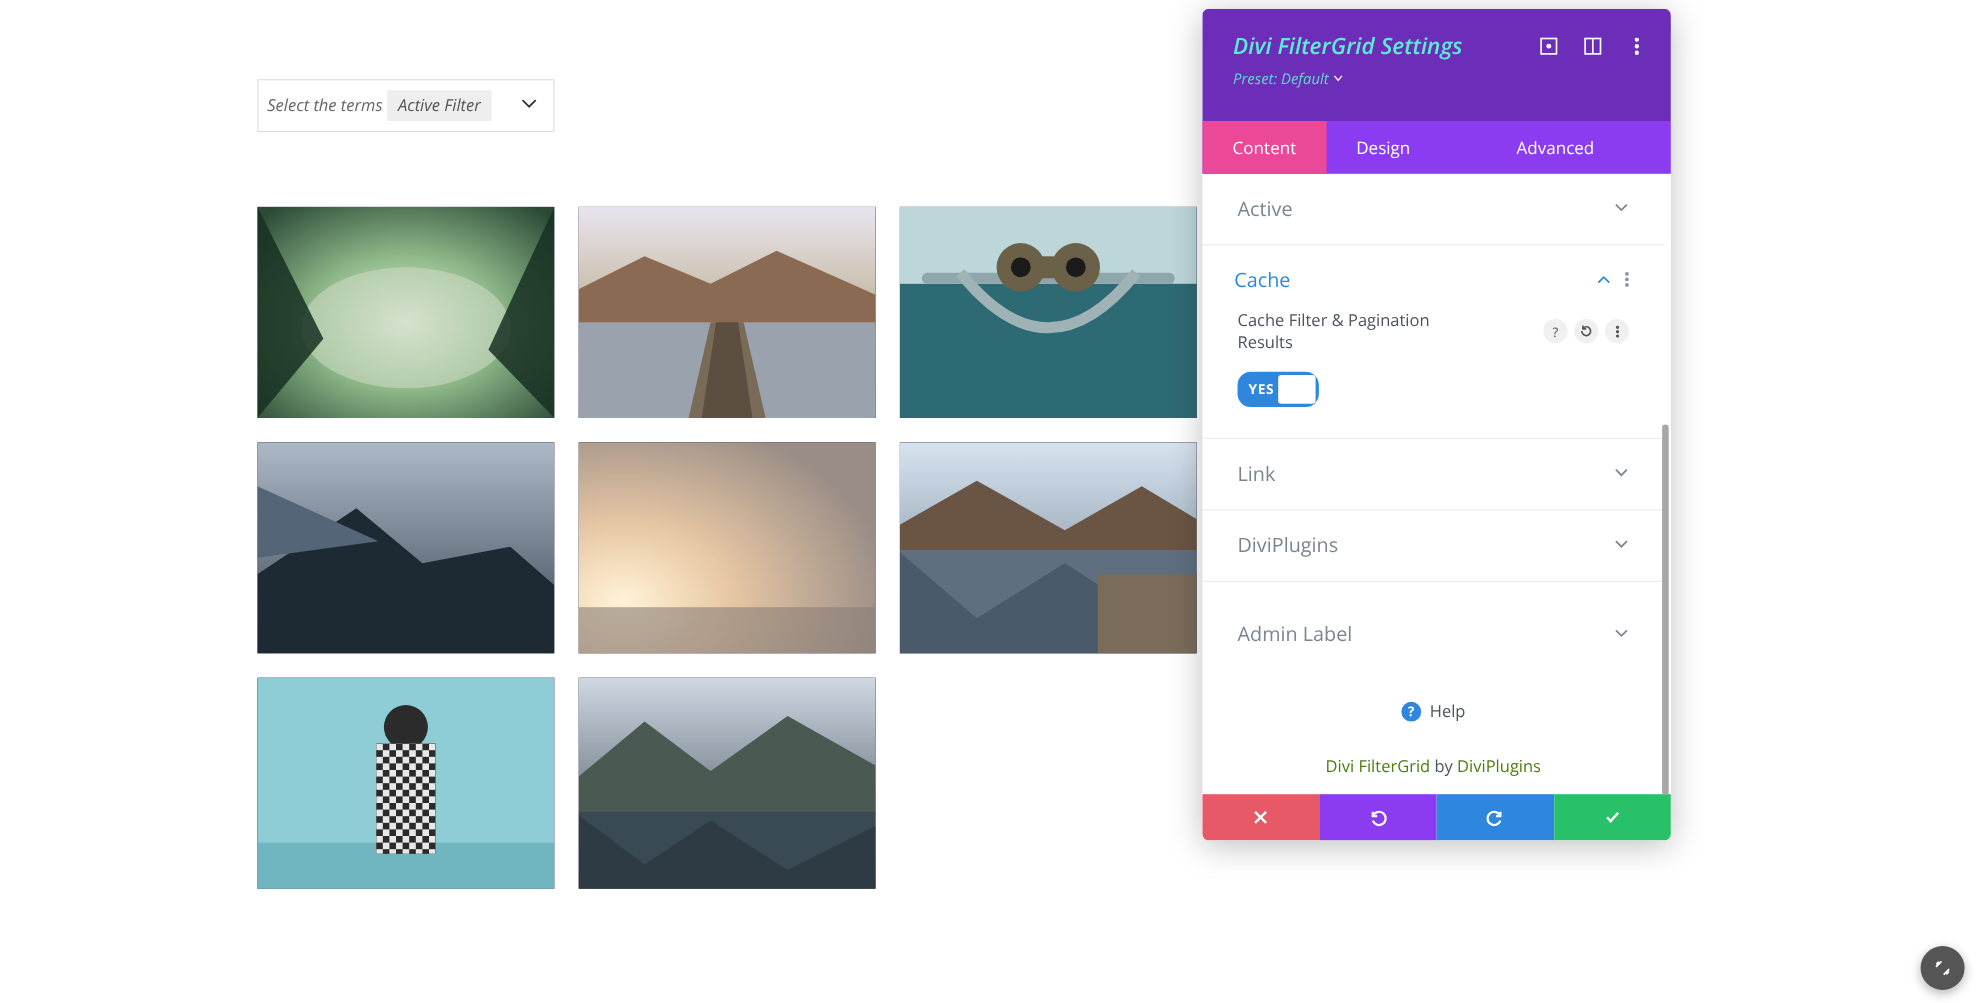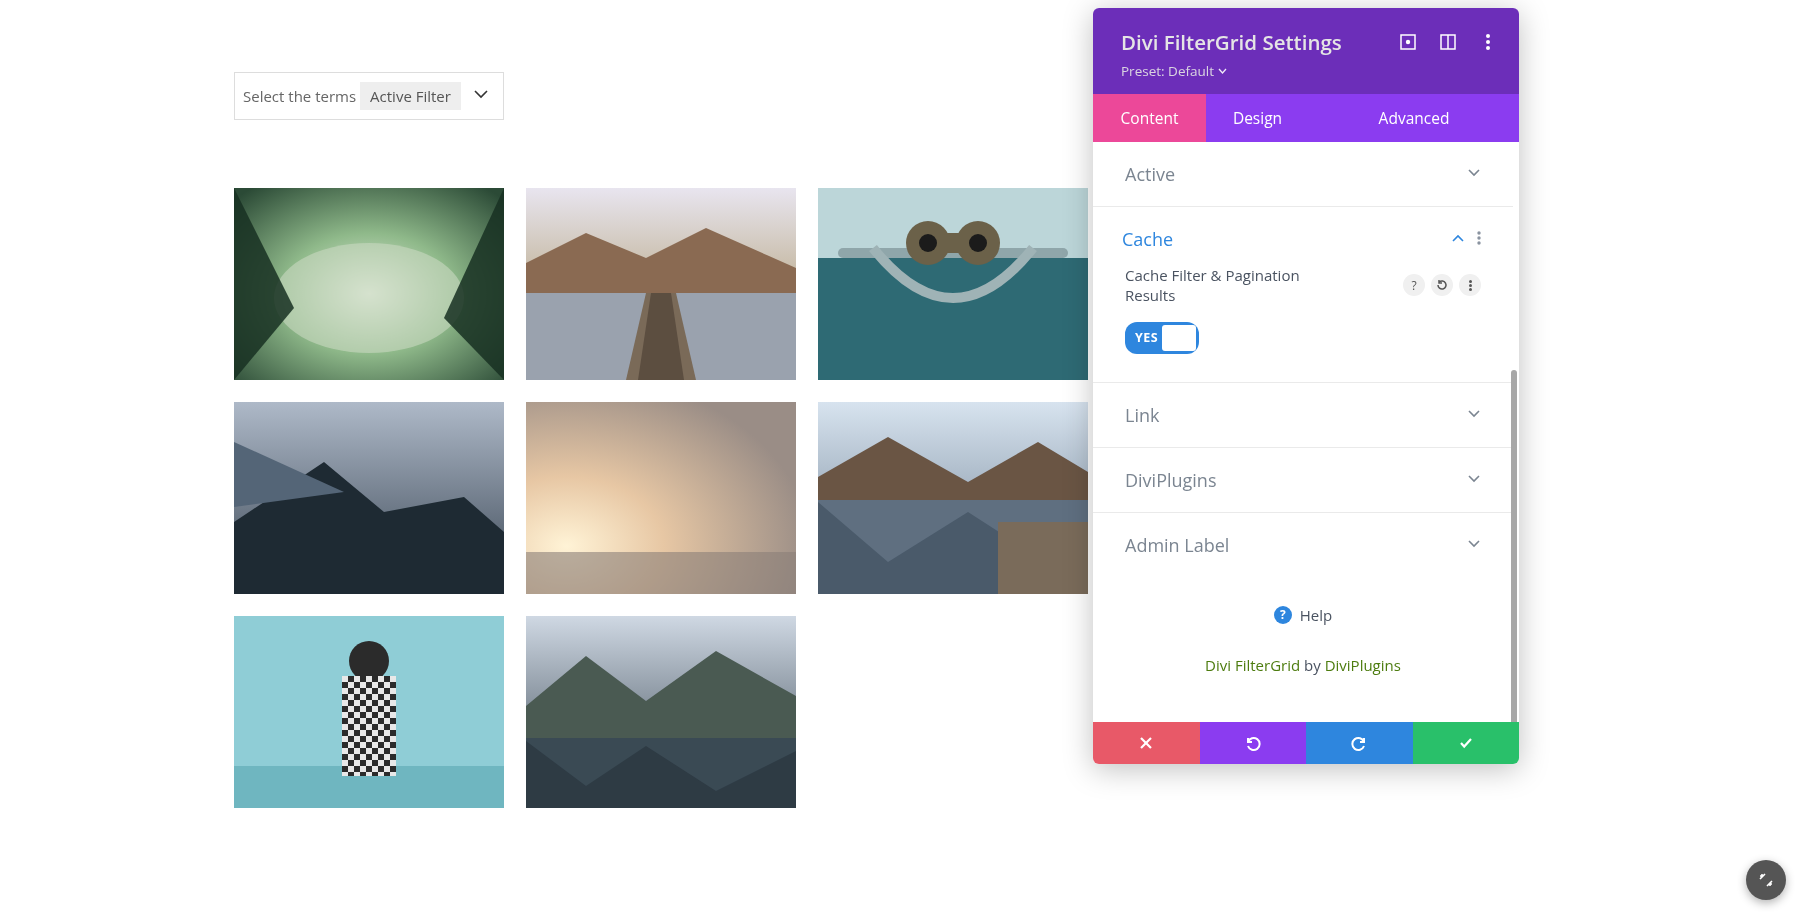--- a/index.html
+++ b/index.html
@@ -12,20 +12,21 @@
     position: relative;
   }
 
   
   .canvas {
     position: absolute;
     left: 0; top: 0;
     width: 1093px;
     height: 836px;
     padding: 72px 0 0 234px;
+    font-style: italic;
   }
 
   .terms-select {
     width: 270px;
     height: 48px;
     border: 1px solid #ddd;
     background: #fff;
     display: flex;
     align-items: center;
     padding: 0 14px 0 8px;
@@ -66,22 +67,23 @@
     height: 756px;
     background: #fff;
     box-shadow: 0 5px 30px rgba(0,0,0,.25);
     border-radius: 6px;
     overflow: hidden;
     display:flex;
     flex-direction:column;
   }
   .panel-header {
     background: #6c2eb9;
-    color: #e5e5e5;
-    padding: 20px 22px 14px 28px;
+    color: #5eead4;
+    padding: 20px 22px 30px 28px;
+    font-style: italic;
   }
   .header-row { display:flex; align-items:center; justify-content:space-between; }
   .panel-title { font-size: 20.5px; font-weight: 600; }
   .header-icons { display:flex; gap:22px; align-items:center; }
   .hicon { width:18px; height:18px; display:flex; align-items:center; justify-content:center; cursor:pointer; }
   .preset { font-size: 13.5px; margin-top:6px; opacity:.9; display:flex; align-items:center; gap:4px; cursor:pointer; }
 
   .tabs {
     display:flex;
     background:#8b3cf0;
@@ -433,21 +435,21 @@
 
     <div class="section">
       <span class="section-title">DiviPlugins</span>
       <span class="chev">
         <svg width="14" height="14" viewBox="0 0 14 14">
             <path d="M2 4l5 5 5-5" stroke="#7b8591" stroke-width="1.6" fill="none"></path>
           </svg>
       </span>
     </div>
 
-    <div class="section" style="border-bottom:none;">
+    <div class="section" style="border-bottom:none;margin-top:16px;">
       <span class="section-title">Admin Label</span>
       <span class="chev">
         <svg width="14" height="14" viewBox="0 0 14 14">
             <path d="M2 4l5 5 5-5" stroke="#7b8591" stroke-width="1.6" fill="none"></path>
           </svg>
       </span>
     </div>
 
     <div class="help-row">
       <span class="help-badge">?</span>

